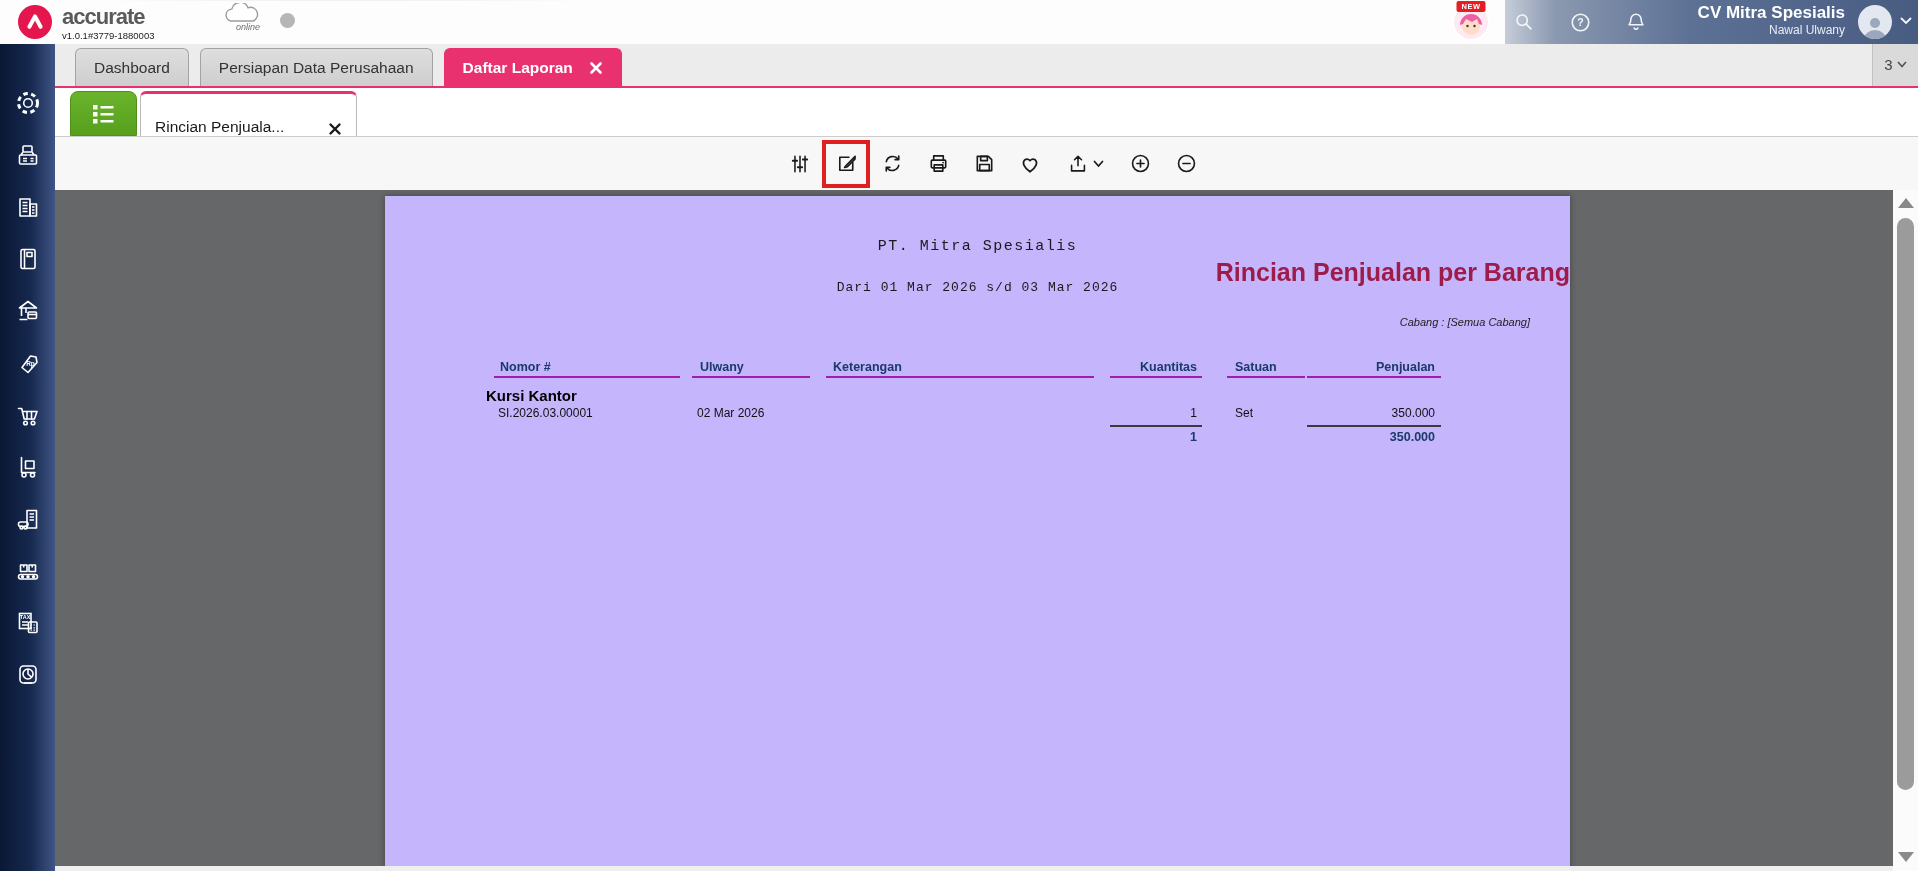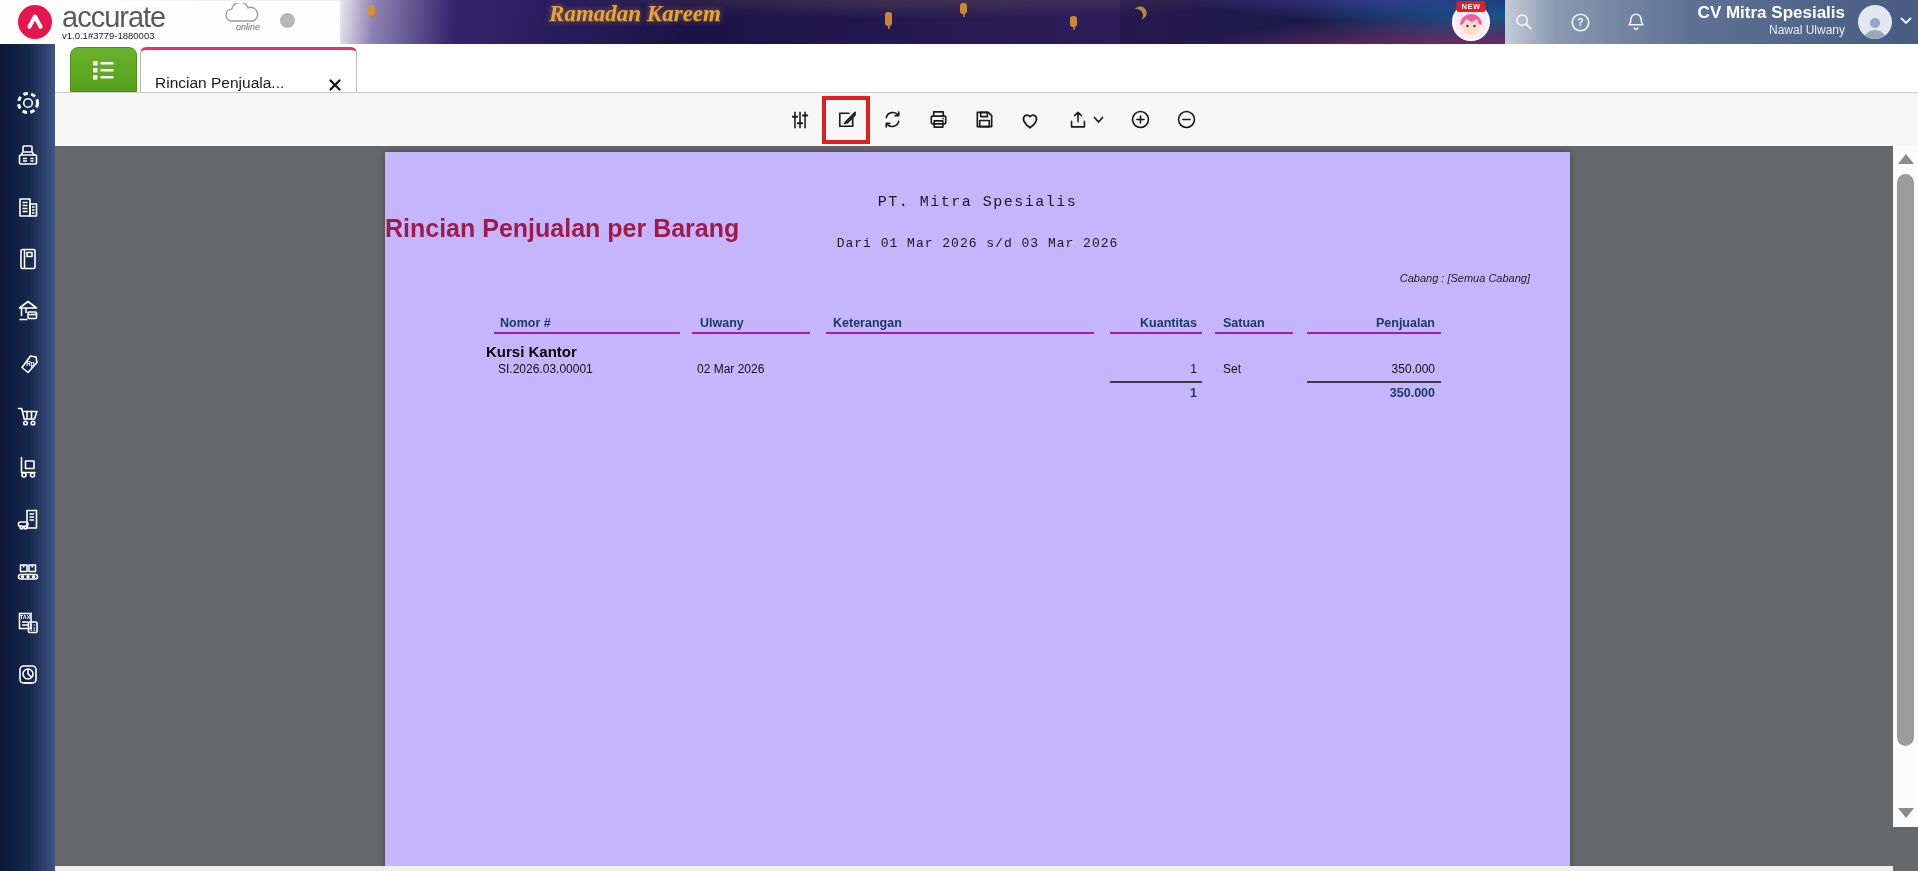--- a/index.html
+++ b/index.html
@@ -11,21 +11,21 @@
   .topbar { position:relative; width:100%; height:44px; background:#fdfdfd; overflow:hidden;
             background-image:
               radial-gradient(140% 190% at 30% 220%, transparent 62%, rgba(120,130,150,.12) 62.5%, transparent 63.5%),
               radial-gradient(120% 200% at 18% -120%, transparent 60%, rgba(120,130,150,.10) 60.5%, transparent 61.5%);}
   .deco-dot { position:absolute; left:280px; top:13px; width:15px; height:15px; border-radius:50%;
               background:#a9a9a9; opacity:.85; }
   .logo-wrap { position:absolute; left:18px; top:2px; display:flex; align-items:flex-start; z-index:5; }
   .logo-circle { width:34px; height:34px; border-radius:50%; background:#e4164d; margin-top:3px;
                  display:flex; align-items:center; justify-content:center; }
   .logo-col { margin-left:10px; }
-  .logo-word { font-size:29px; font-weight:normal; color:#5a5a5c; letter-spacing:-1px; line-height:30px;text-align:center; }
+  .logo-word { font-size:22px; font-weight:bold; color:#5a5a5c; letter-spacing:-1px; line-height:30px; }
   .logo-version { font-size:9.5px; color:#1c1c1c; margin-top:-2px; }
   .cloud-wrap { position:absolute; left:222px; top:3px; width:52px; text-align:center; z-index:5; }
   .cloud-online { font-size:9px; font-style:italic; color:#6f6f6f; margin-top:-3px; }
 
   .banner { position:absolute; left:340px; top:0; width:1165px; height:44px;
             background:
               radial-gradient(60% 120% at 50% -30%, rgba(240,190,90,.25), transparent 60%),
               linear-gradient(95deg, #e9e9ee 0%, #8d82b4 3%, #32246b 10%, #1b1348 30%, #251a53 52%, #2f1e5c 70%, #1b2050 86%, #12193f 100%);
             overflow:hidden; }
   .banner-inner { position:absolute; left:60px; top:1px; width:470px; text-align:center; }
@@ -107,38 +107,38 @@
   .vscroll { position:absolute; right:0; top:0; width:25px; height:681px; background:#fbfbfb; }
   .vs-up { position:absolute; left:5px; top:8px; width:0; height:0;
            border-left:8px solid transparent; border-right:8px solid transparent; border-bottom:10px solid #8a8a8a; }
   .vs-thumb { position:absolute; left:4px; top:28px; width:17px; height:572px; background:#9b9b9b; border-radius:10px; }
   .vs-down { position:absolute; left:5px; bottom:9px; width:0; height:0;
              border-left:8px solid transparent; border-right:8px solid transparent; border-top:10px solid #8a8a8a; }
 
   
   .rp-company { position:absolute; top:42px; left:0; width:100%; text-align:center;
                 font-family:"Liberation Mono", monospace; font-size:15px; letter-spacing:1.5px; color:#1a1a1a; }
-  .rp-title { position:absolute; top:62px; left:0; width:100%; text-align:left;
+  .rp-title { position:absolute; top:62px; left:0; width:100%; text-align:right;
               font-size:25px; font-weight:bold; color:#9e1c49; }
   .rp-period { position:absolute; top:84px; left:0; width:100%; text-align:center;
                font-family:"Liberation Mono", monospace; font-weight:normal; font-size:13px; letter-spacing:1px; color:#1a1a1a; }
   .rp-branch { position:absolute; top:120px; right:40px; font-style:italic; font-size:11px; color:#222; }
 
   .rh { position:absolute; top:164px; height:18px; border-bottom:2px solid #a21caf;
         color:#1a3a67; font-weight:bold; font-size:12.5px; }
   .rd { position:absolute; top:210px; font-size:12px; color:#111; }
   .rg { position:absolute; top:191px; left:101px; font-weight:bold; font-size:15px; color:#000; }
   .rl { position:absolute; top:229px; border-top:2px solid #3a3a3a; height:0; }
   .rt { position:absolute; top:234px; font-weight:bold; font-size:12.5px; color:#1a3a67; }
 
   .c1 { left:109px; width:186px; } .c1t { padding-left:6px; }
   .c2 { left:307px; width:118px; } .c2t { padding-left:8px; }
   .c3 { left:441px; width:268px; } .c3t { padding-left:7px; }
   .c4 { left:725px; width:92px; text-align:right; } .c4t { padding-right:5px; }
-  .c5 { left:830px; width:78px; } .c5t { padding-left:8px; }
+  .c5 { left:830px; width:78px; } .c5t { padding-left:8px;margin-left:12px; }
   .c6 { left:922px; width:134px; text-align:right; } .c6t { padding-right:6px; }
 
   svg { display:block; }
 </style>
 </head>
 <body>
 
 <div class="screen">
 
   <header class="topbar">
@@ -155,32 +155,20 @@
         <div class="logo-version">v1.0.1#3779-1880003</div>
       </div>
     </div>
     <div class="cloud-wrap">
       <svg width="40" height="22" viewBox="0 0 40 22">
         <path d="M9 18 a6 6 0 0 1 .8-11.9 A8.5 8.5 0 0 1 26 4.8 A5.6 5.6 0 0 1 31 18 Z" fill="#fff" stroke="#9b9b9b" stroke-width="1.4"></path>
       </svg>
       <div class="cloud-online">online</div>
     </div>
 
-    <div class="banner">
-      <div class="banner-inner">
-        <div class="banner-title">Ramadan Kareem</div><br>
-        
-      </div>
-      <div class="crescent"></div>
-      <div class="lantern" style="left:28px; top:5px;"></div>
-      <div class="lantern" style="left:545px; top:12px; height:14px;"></div>
-      <div class="lantern" style="left:620px; top:3px;"></div>
-      <div class="lantern" style="left:730px; top:16px;"></div>
-      <div class="waves"></div>
-    </div>
 
     <div class="new-avatar">
       <div class="new-ribbon">NEW</div>
       <div class="char-circle">
         <svg width="34" height="34" viewBox="0 0 34 34">
           <circle cx="17" cy="21" r="9" fill="#ffdcc8"></circle>
           <path d="M6 20 a11 11 0 0 1 22 0 l-3 -1 -2 -5 -5 3 -6 -3 -3 5 Z" fill="#ef5fa7"></path>
           <circle cx="13.5" cy="21" r="1.2" fill="#333"></circle>
           <circle cx="20.5" cy="21" r="1.2" fill="#333"></circle>
         </svg>
@@ -317,20 +305,42 @@
         <svg width="30" height="30" viewBox="0 0 30 30" fill="none" stroke="#fff" stroke-width="1.6" stroke-linejoin="round">
           <rect x="7" y="6" width="16" height="17" rx="3.5"></rect>
           <circle cx="15" cy="14" r="5"></circle>
           <path d="M15 9 v5 l3.7 3.4 M11 23 h8"></path>
         </svg>
       </div>
     </nav>
 
     <div class="main-col">
 
+      <div class="tabbar">
+        <div class="tab">
+          <span>Dashboard</span>
+        </div>
+        <div class="tab">
+          <span>Persiapan Data Perusahaan</span>
+        </div>
+        <div class="tab active">
+          <span>Daftar Laporan</span>
+          <span class="tab-close">
+            <svg width="14" height="14" viewBox="0 0 14 14">
+              <path d="M2.5 2.5 L11.5 11.5 M11.5 2.5 L2.5 11.5" stroke="#fff" stroke-width="2.6" stroke-linecap="round"></path>
+            </svg>
+          </span>
+        </div>
+        <div class="tab-overflow">
+          <span>3</span>
+          <svg width="10" height="7" viewBox="0 0 10 7">
+            <path d="M1 1 L5 5.5 L9 1" fill="none" stroke="#555" stroke-width="1.6"></path>
+          </svg>
+        </div>
+      </div>
 
       <div class="subtab-row">
         <div class="list-btn">
           <svg width="27" height="24" viewBox="0 0 27 24">
             <rect x="3" y="3" width="4.5" height="4.5" fill="#fff"></rect>
             <rect x="3" y="10" width="4.5" height="4.5" fill="#fff"></rect>
             <rect x="3" y="17" width="4.5" height="4.5" fill="#fff"></rect>
             <path d="M10.5 5.2 h13 M10.5 12.2 h13 M10.5 19.2 h13" stroke="#fff" stroke-width="2.6"></path>
           </svg>
         </div>

